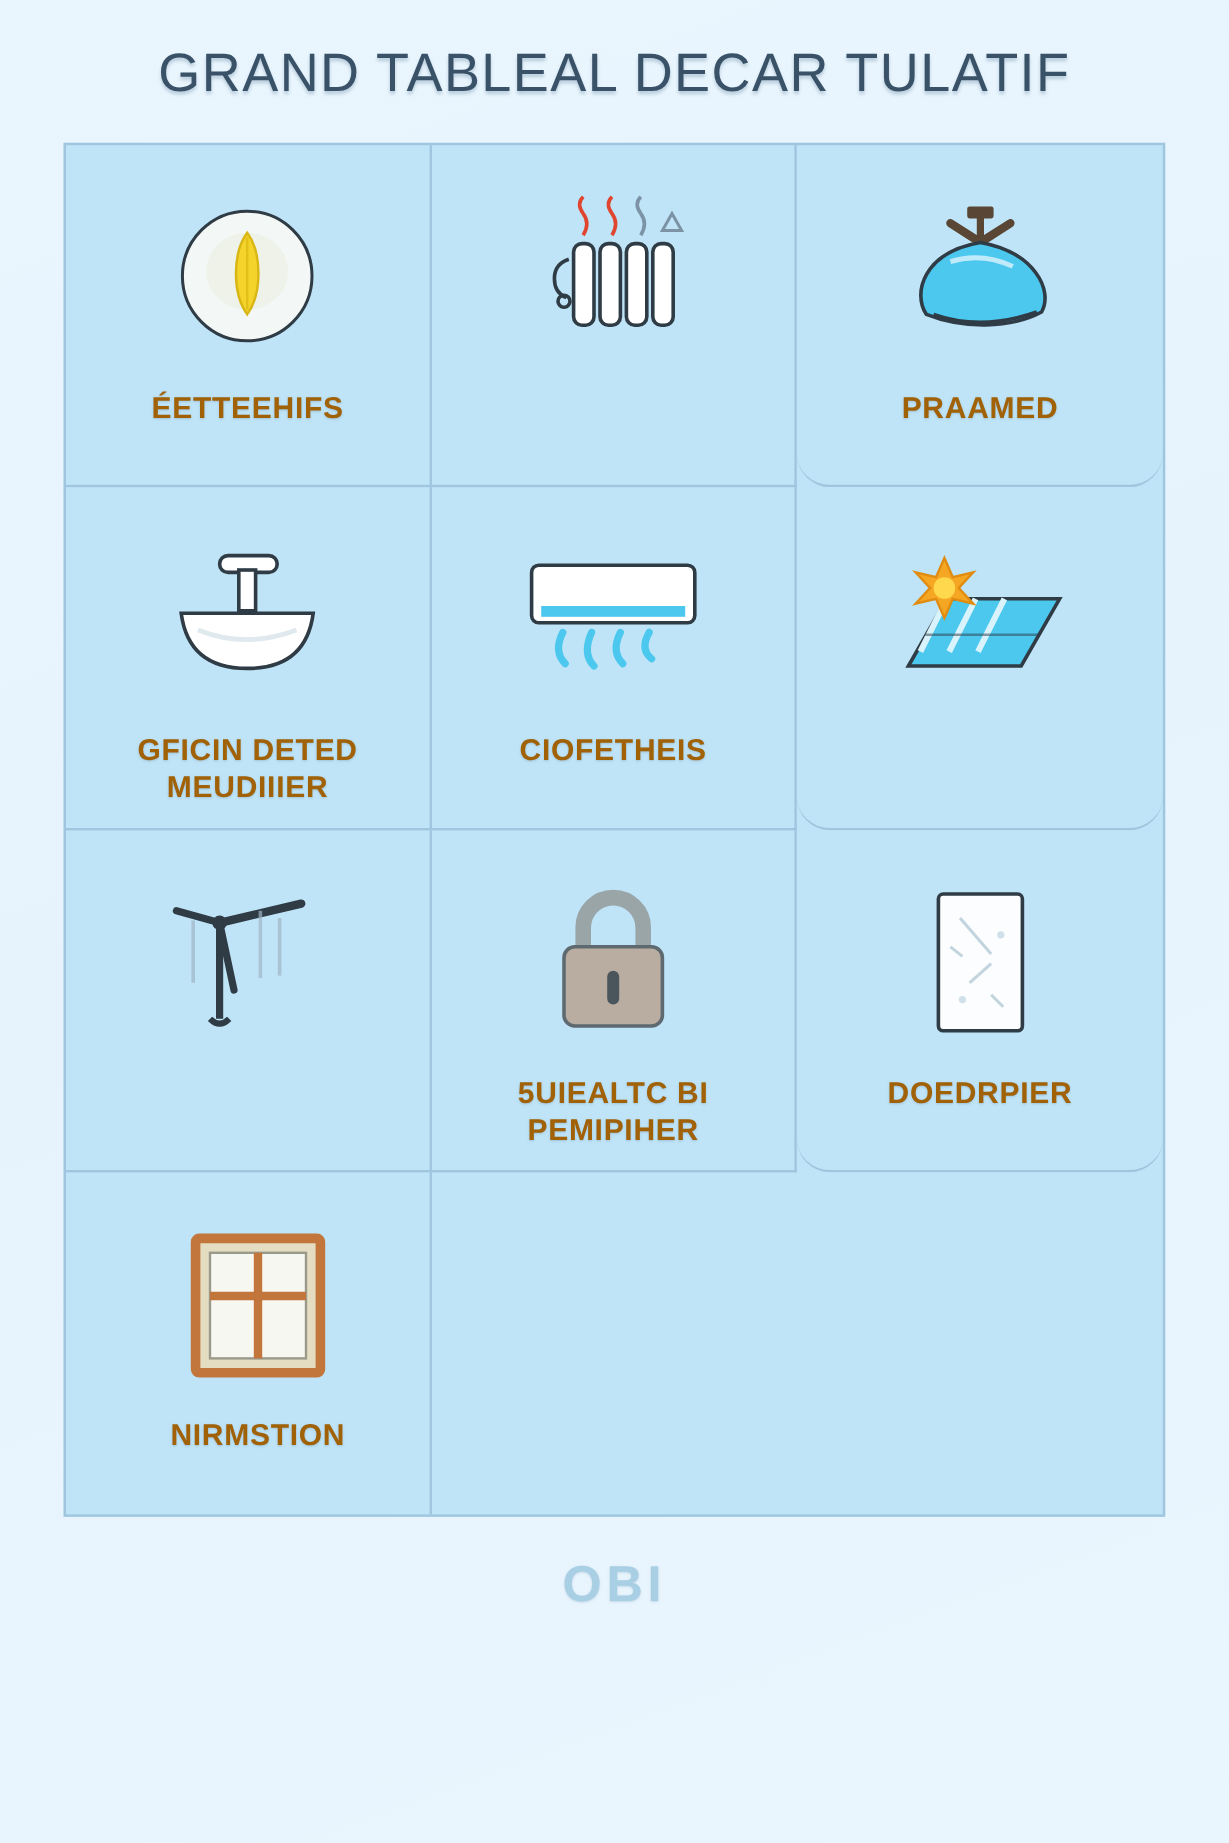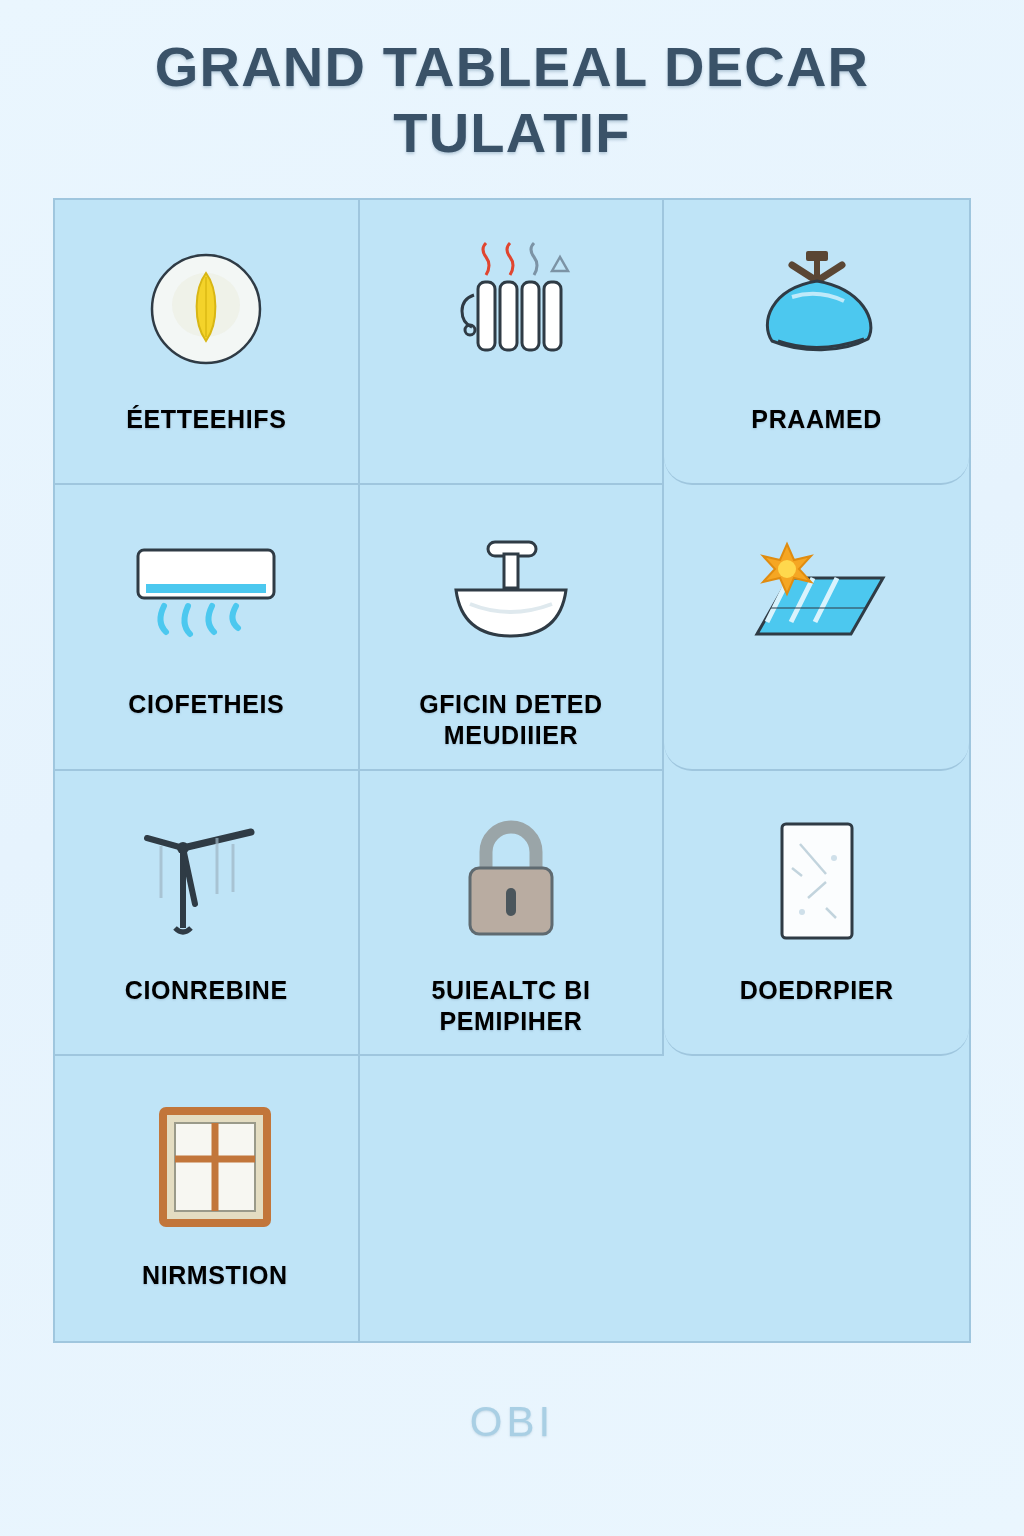--- a/index.html
+++ b/index.html
@@ -22,22 +22,22 @@
     display: flex;
     flex-direction: column;
     align-items: center;
   }
   .title-block {
     margin-top: 34px;
     width: 900px;
     text-align: center;
   }
   .title-line {
-    font-size: 56px;
-    font-weight: bold;
+    font-size: 45px;
+    font-weight: normal;
     letter-spacing: 1.2px;
     color: #3a5268;
     text-transform: uppercase;
     line-height: 1.18;
     text-shadow: 0 2px 3px rgba(120,150,175,0.45);
     filter: blur(0.25px);
   }
   .grid {
     margin-top: 32px;
     width: 918px;
@@ -70,30 +70,30 @@
     align-items: center;
     justify-content: center;
   }
   .caption {
     margin-top: 6px;
     width: 92%;
     text-align: center;
     font-size: 25px;
     font-weight: bold;
     letter-spacing: 0.6px;
-    color: #000000;
+    color: #a16207;
     text-transform: uppercase;
     line-height: 1.24;
     text-shadow: 0 1px 2px rgba(130,160,185,0.5);
     filter: blur(0.3px);
   }
   .footer {
-    margin-top: 55px;
+    margin-top: 32px;
     font-size: 42px;
-    font-weight: normal;
+    font-weight: bold;
     letter-spacing: 4px;
     color: #a9cfe4;
     text-shadow: 0 1px 2px rgba(160,190,210,0.5);
   }
   svg { display: block; }
 </style>
 </head>
 <body>
 
 <div class="poster">
@@ -140,46 +140,46 @@
         <svg width="170" height="150" viewBox="0 0 170 150">
           <path d="M85 18 L85 42" stroke="#5a4634" stroke-width="6"></path>
           <rect x="74" y="14" width="22" height="10" rx="2" fill="#5a4634"></rect>
           <path d="M60 28 L85 44 L110 28" fill="none" stroke="#5a4634" stroke-width="7" stroke-linecap="round"></path>
           <path d="M85 44 C38 52 28 86 40 104 C70 116 110 116 136 102 C146 84 130 52 85 44 Z" fill="#4cc8ef" stroke="#2f3b45" stroke-width="3"></path>
           <path d="M46 104 q40 14 86 -2" fill="none" stroke="#2f3b45" stroke-width="3"></path>
           <path d="M60 60 q26 -8 52 4" fill="none" stroke="#bfeafa" stroke-width="4"></path>
         </svg>
       </div>
       <div class="caption">PRAAMED</div>
+    </div>
+
+    <div class="cell">
+      <div class="icon-wrap">
+        <svg width="170" height="150" viewBox="0 0 170 150">
+          <rect x="62" y="20" width="48" height="14" rx="7" fill="#ffffff" stroke="#2f3b45" stroke-width="3"></rect>
+          <rect x="78" y="32" width="14" height="34" fill="#ffffff" stroke="#2f3b45" stroke-width="3"></rect>
+          <path d="M30 68 L140 68 q-6 46 -55 46 q-49 0 -55 -46 Z" fill="#ffffff" stroke="#2f3b45" stroke-width="3"></path>
+          <path d="M44 82 q40 16 82 0" fill="none" stroke="#dfe9ee" stroke-width="4"></path>
+        </svg>
+      </div>
+      <div class="caption">GFICIN DETED MEUDIIIER</div>
     </div>
 
     <div class="cell">
       <div class="icon-wrap">
         <svg width="180" height="150" viewBox="0 0 180 150">
           <rect x="22" y="28" width="136" height="48" rx="6" fill="#ffffff" stroke="#2f3b45" stroke-width="3"></rect>
           <rect x="30" y="62" width="120" height="9" fill="#4cc8ef"></rect>
           <path d="M48 84 q-8 16 2 26" fill="none" stroke="#4cc8ef" stroke-width="6" stroke-linecap="round"></path>
           <path d="M72 84 q-8 18 2 28" fill="none" stroke="#4cc8ef" stroke-width="6" stroke-linecap="round"></path>
           <path d="M96 84 q-8 16 2 26" fill="none" stroke="#4cc8ef" stroke-width="6" stroke-linecap="round"></path>
           <path d="M120 84 q-8 14 2 22" fill="none" stroke="#4cc8ef" stroke-width="6" stroke-linecap="round"></path>
         </svg>
       </div>
       <div class="caption">CIOFETHEIS</div>
-    </div>
-
-    <div class="cell">
-      <div class="icon-wrap">
-        <svg width="170" height="150" viewBox="0 0 170 150">
-          <rect x="62" y="20" width="48" height="14" rx="7" fill="#ffffff" stroke="#2f3b45" stroke-width="3"></rect>
-          <rect x="78" y="32" width="14" height="34" fill="#ffffff" stroke="#2f3b45" stroke-width="3"></rect>
-          <path d="M30 68 L140 68 q-6 46 -55 46 q-49 0 -55 -46 Z" fill="#ffffff" stroke="#2f3b45" stroke-width="3"></path>
-          <path d="M44 82 q40 16 82 0" fill="none" stroke="#dfe9ee" stroke-width="4"></path>
-        </svg>
-      </div>
-      <div class="caption">GFICIN DETED MEUDIIIER</div>
     </div>
 
 
     <div class="cell">
       <div class="icon-wrap">
         <svg width="180" height="150" viewBox="0 0 180 150">
           <path d="M30 112 L62 56 L156 56 L124 112 Z" fill="#4cc8ef" stroke="#2f3b45" stroke-width="3"></path>
           <path d="M62 56 L40 100 M86 56 L64 100 M110 56 L88 100" stroke="#d9f3fd" stroke-width="5"></path>
           <path d="M44 86 L138 86" stroke="#2f3b45" stroke-width="2" opacity="0.5"></path>
           <path d="M60 22 l7 16 l17 -4 l-12 13 l12 13 l-17 -4 l-7 16 l-7 -16 l-17 4 l12 -13 l-12 -13 l17 4 z" fill="#f5a623" stroke="#e08c10" stroke-width="2"></path>
@@ -197,21 +197,20 @@
           <path d="M62 40 L130 24" stroke="#2f3b45" stroke-width="7" stroke-linecap="round"></path>
           <path d="M62 40 L26 30" stroke="#2f3b45" stroke-width="6" stroke-linecap="round"></path>
           <path d="M62 40 L74 96" stroke="#2f3b45" stroke-width="6" stroke-linecap="round"></path>
           <g stroke="#9fb6c4" stroke-width="3" opacity="0.7">
             <path d="M96 30 L96 86"></path>
             <path d="M112 36 L112 84"></path>
             <path d="M40 38 L40 90"></path>
           </g>
         </svg>
       </div>
-      <div class="caption">CIONREBINE</div>
     </div>
 
 
     <div class="cell">
       <div class="icon-wrap">
         <svg width="150" height="150" viewBox="0 0 150 150">
           <path d="M50 62 L50 44 a25 25 0 0 1 50 0 L100 62" fill="none" stroke="#9aa5a8" stroke-width="13"></path>
           <rect x="34" y="60" width="82" height="66" rx="9" fill="#b9aca1" stroke="#5f6a70" stroke-width="3"></rect>
           <rect x="70" y="80" width="10" height="28" rx="5" fill="#4b565c"></rect>
         </svg>

